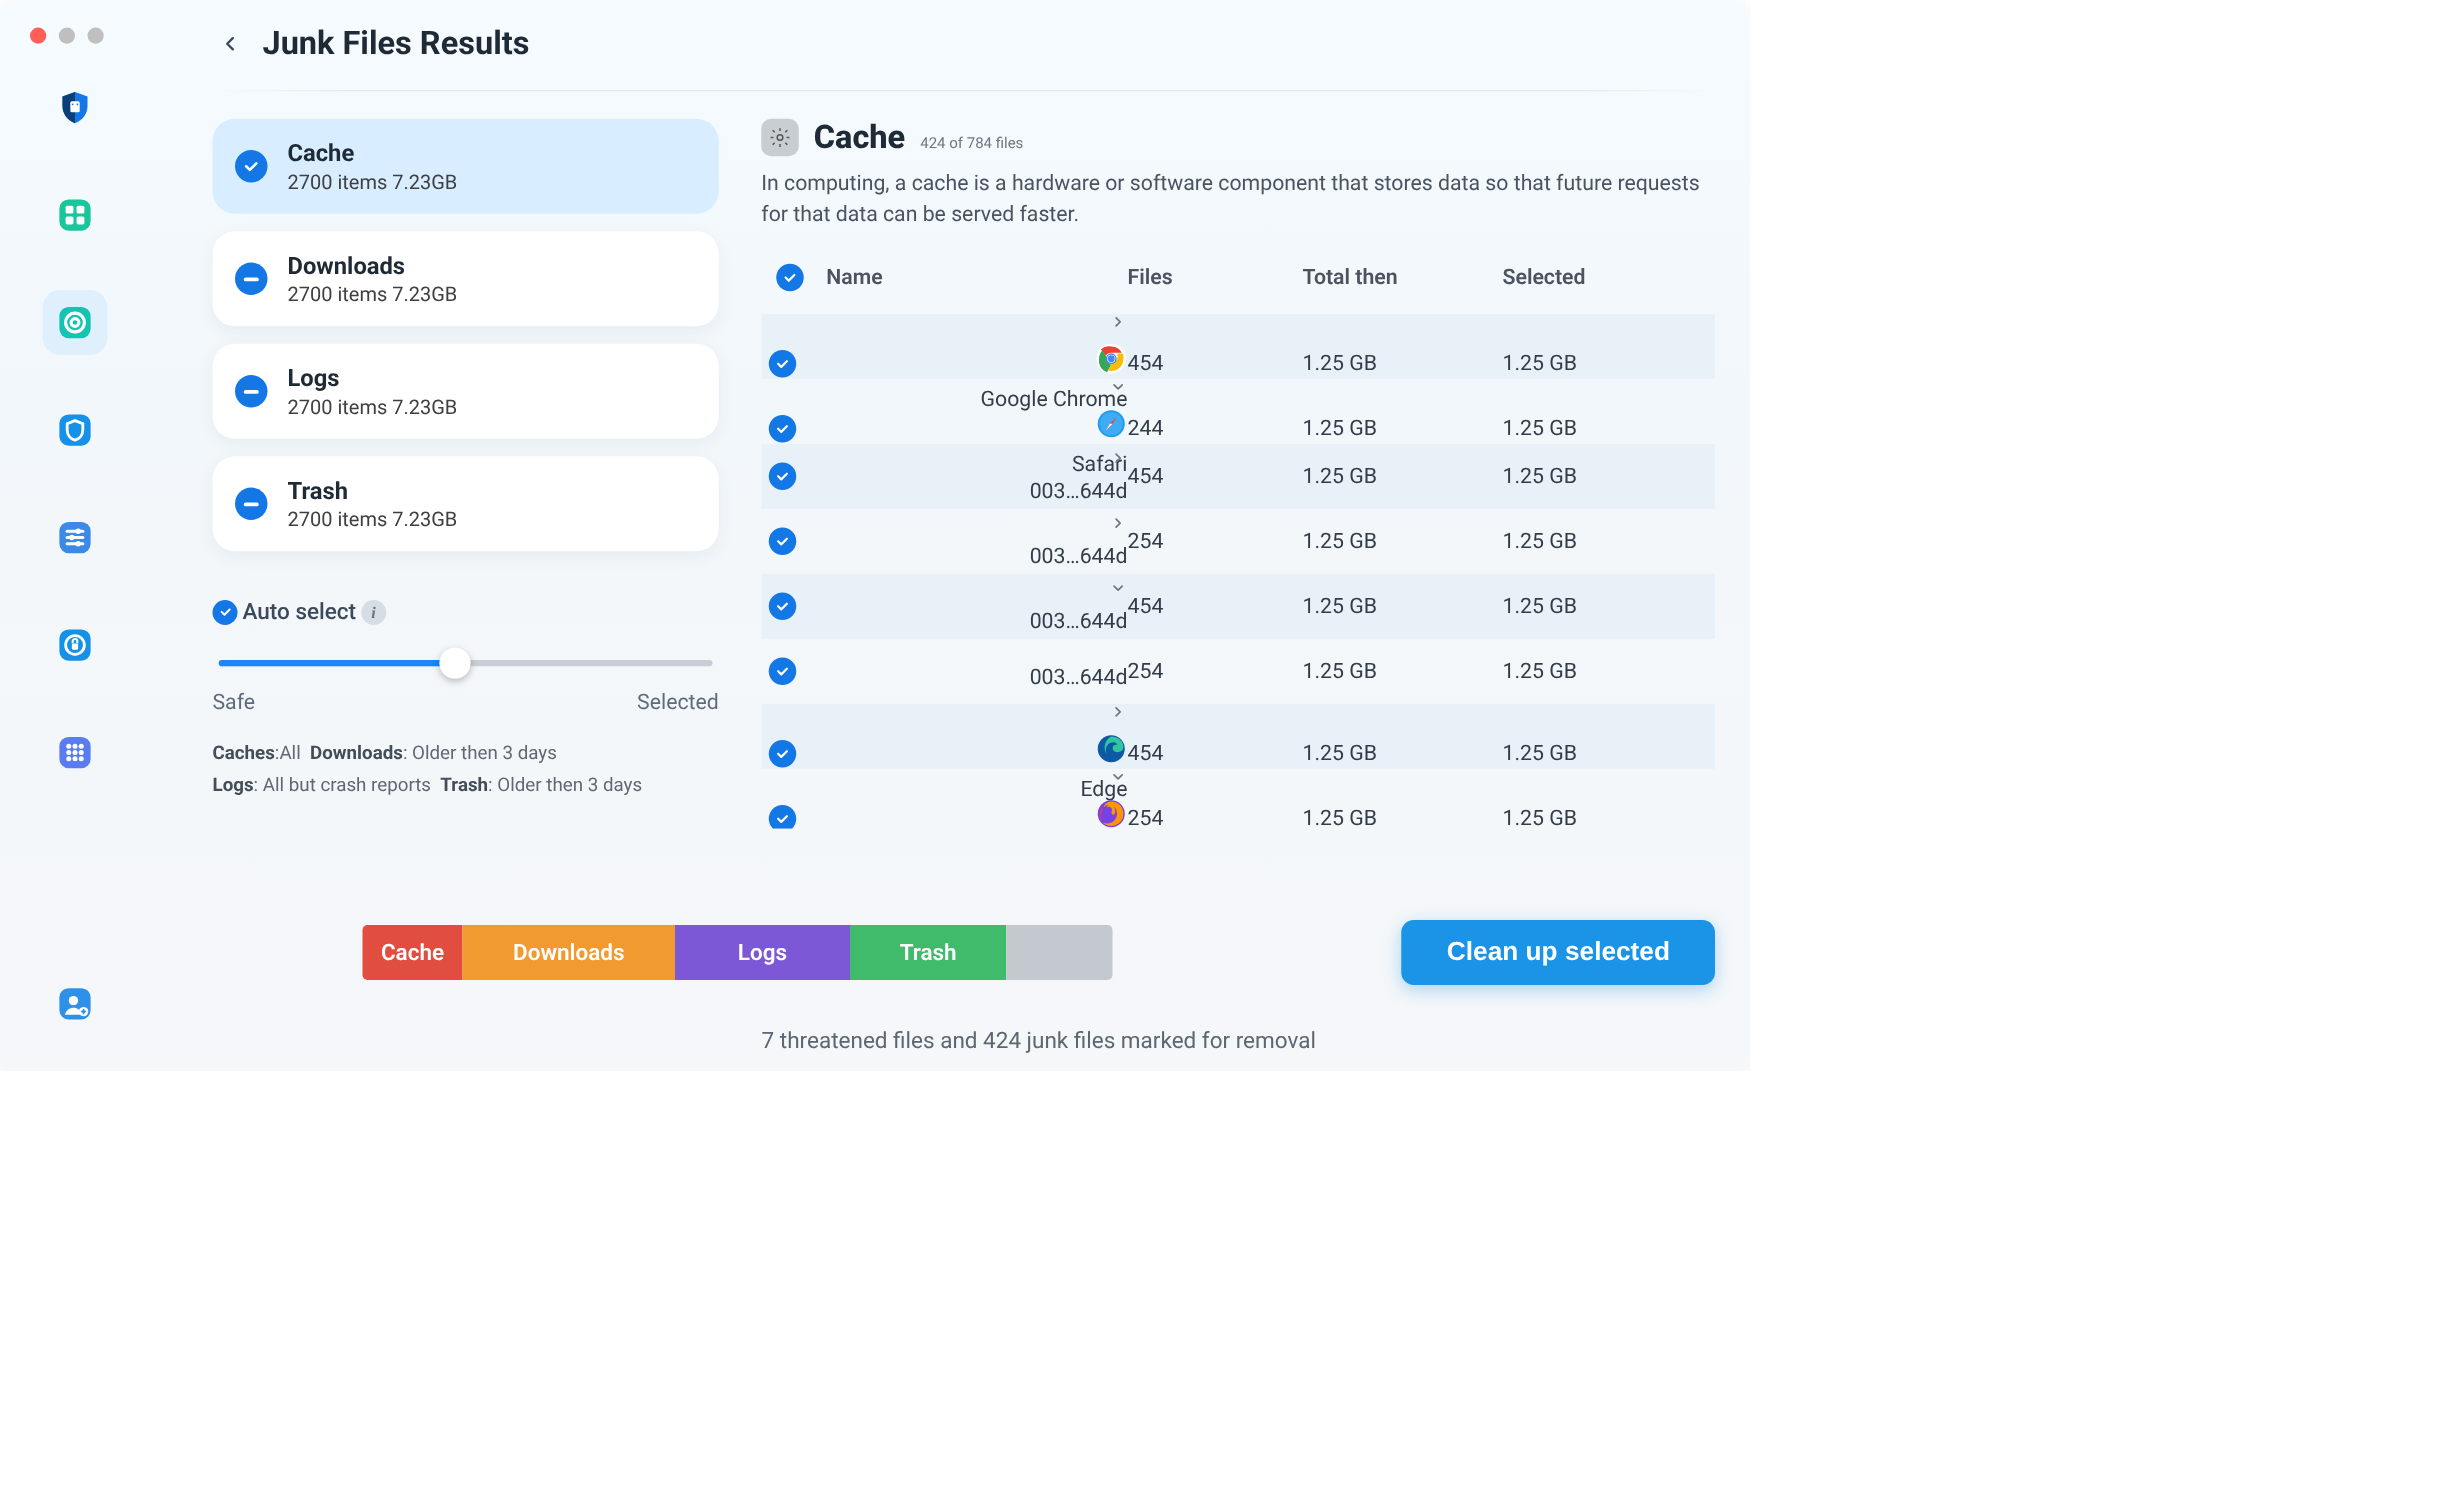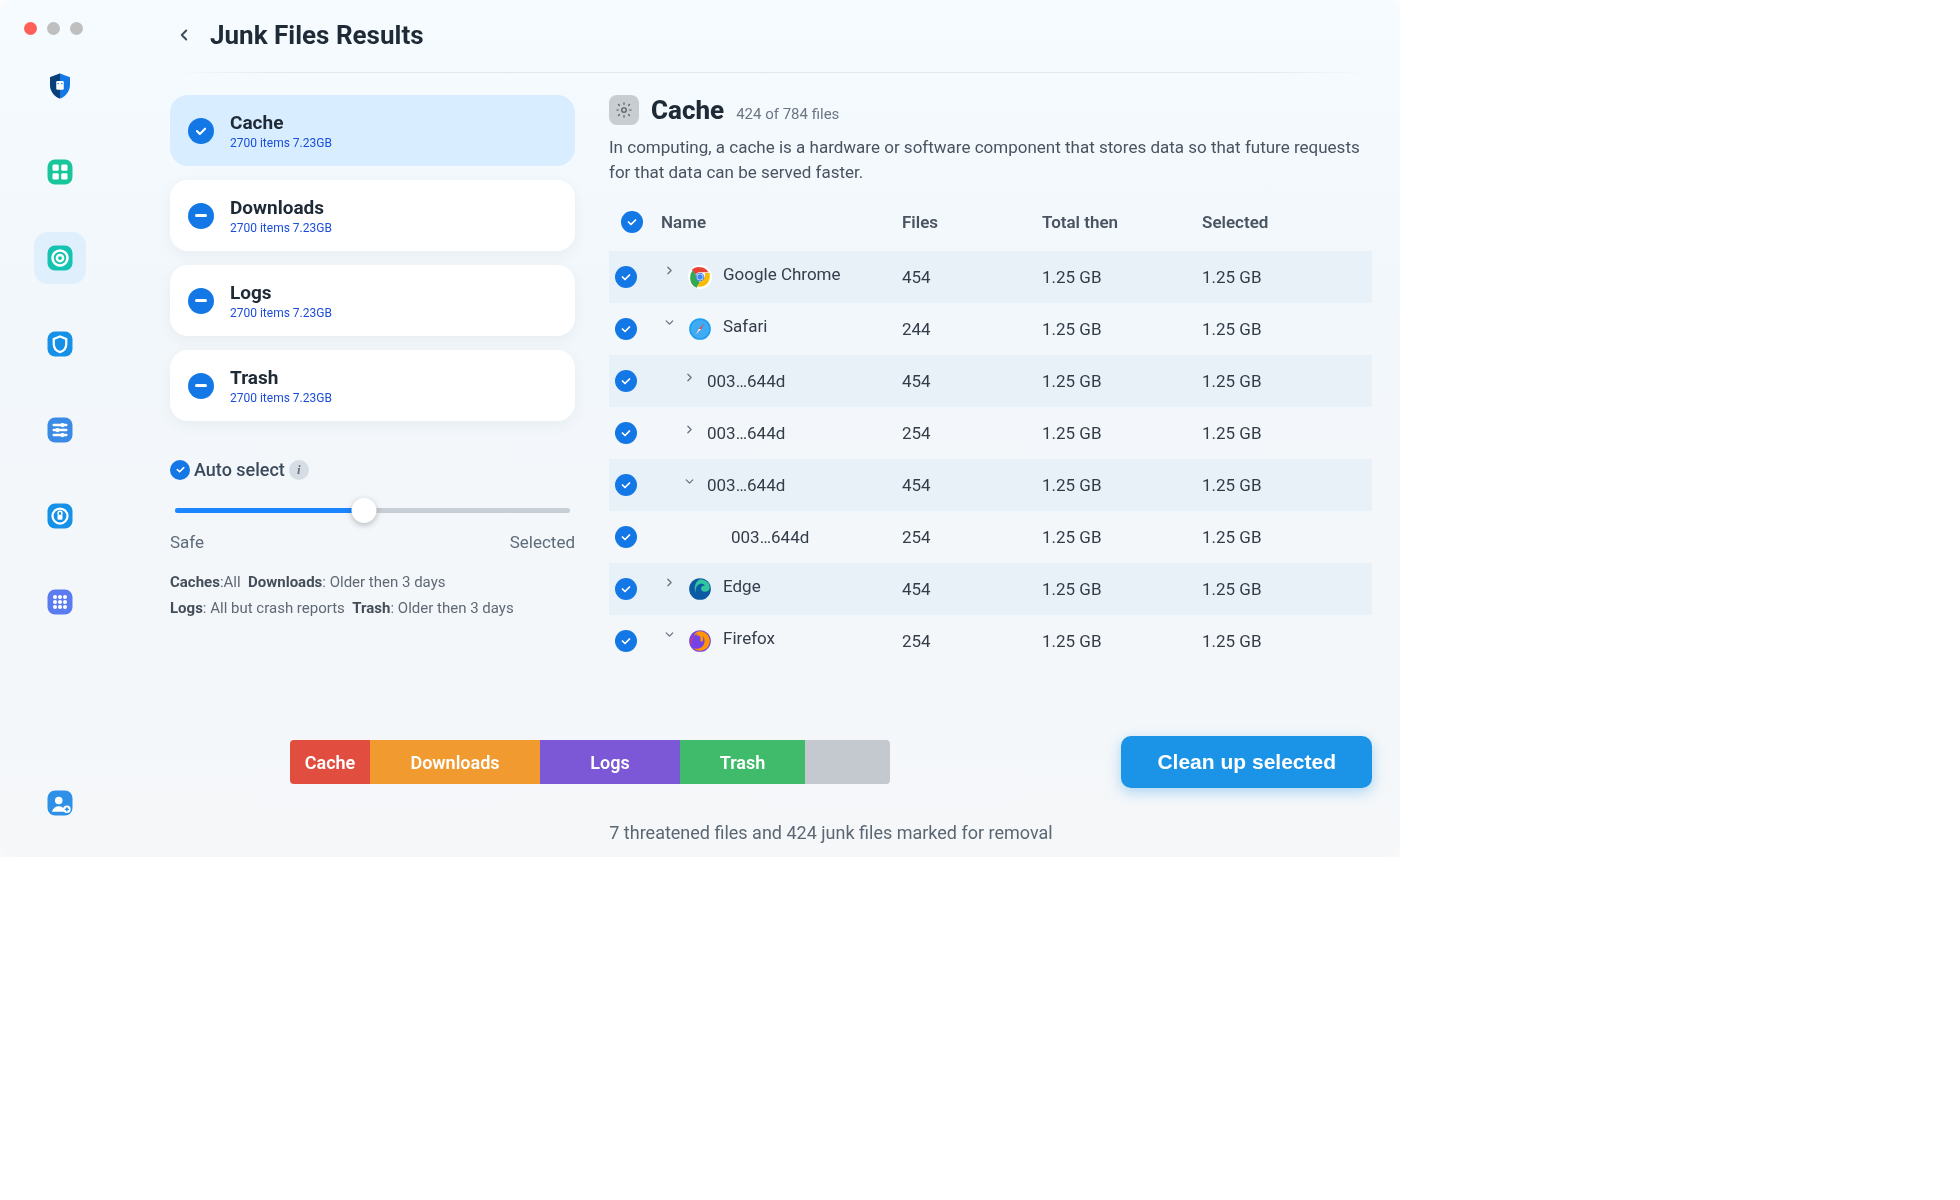--- a/index.html
+++ b/index.html
@@ -29,21 +29,21 @@
   .columns { display:flex; gap:34px; padding-left:50px; padding-top:22px; height: 590px; }
 
   
   .left-col { width:405px; display:flex; flex-direction:column; }
   .category { border-radius:18px; padding:16px 18px; margin-bottom:14px; display:flex; align-items:center; gap:16px; background:#fff; box-shadow:0 4px 14px rgba(42,62,88,.06); }
   .category.selected { background:#d8edff; box-shadow:none; }
   .cat-icon { width:26px; height:26px; border-radius:50%; background:#1477e6; display:flex; align-items:center; justify-content:center; flex:none; }
   .cat-icon.minus::after{ content:""; width:12px; height:3px; background:#fff; border-radius:2px; }
   .cat-icon.check svg { width:14px; height:14px; stroke:#fff; }
   .cat-text .cat-title{ font-weight:700; font-size:19px; color:#1f2a37; }
-  .cat-text .cat-sub{ font-size:12px; color:#1d4ed8; margin-top:2px;text-align:right; }
+  .cat-text .cat-sub{ font-size:16px; color:#404040; margin-top:2px;text-align:right; }
 
   .auto-row { display:flex; align-items:center; gap:4px; margin-top:24px; }
   .round-check { width:20px; height:20px; border-radius:50%; background:#1477e6; display:flex; align-items:center; justify-content:center; flex:none;}
   .round-check svg{ width:11px; height:11px; stroke:#fff;}
   .auto-label{ font-size:18px; color:#3a4a5c; font-weight:500;}
   .info-i{ width:20px;height:20px;border-radius:50%;background:#d6dde4; display:flex;align-items:center;justify-content:center;font-size:13px;font-weight:700;color:#68727d; font-style:italic; font-family:Georgia,serif;}
 
   .slider { position:relative; height:30px; margin-top:16px; }
   .track { position:absolute; top:12px; left:5px; right:5px; height:5px; background:#c7ced5; border-radius:3px;}
   .track-fill{ position:absolute; top:12px; left:5px; width:48%; height:5px; background:#1b86ff; border-radius:3px;}
@@ -52,30 +52,30 @@
 
   .policy { font-size:15px; color:#5f6874; margin-top:18px; line-height:1.7;}
   .policy b{ color:#444e5a; font-weight:700;}
 
   
   .right-col { flex:1; display:flex; flex-direction:column; min-width:0; }
   .section-head { display:flex; align-items:baseline; gap:12px; }
   .gear-badge{ width:30px;height:30px; border-radius:8px; background:#c8cdd2; display:flex; align-items:center; justify-content:center; align-self:center;}
   .gear-badge svg{width:18px;height:18px;stroke:#555;}
   .section-title{ font-size:26px; font-weight:800;}
-  .section-count{ font-size:15px; color:#6c7682;}
+  .section-count{ font-size:12px; color:#6c7682;}
   .section-desc{ font-size:17px; color:#4a5461; margin-top:10px; line-height:1.45; padding-right:10px;}
 
   .table { margin-top:18px; display:flex; flex-direction:column; overflow:hidden; flex:1; min-height:0;gap:10px;}
   .thead, .trow { display:grid; grid-template-columns: 46px 1fr 140px 160px 160px; align-items:center; padding: 0 10px 0 6px; }
   .thead { height:44px; color:#4a5461; font-weight:600; font-size:17px; }
   .tbody { overflow:hidden; }
   .trow { height:52px; font-size:17px; color:#333d49; }
   .trow.shade { background:#e9f1f8; }
-  .name-cell{ display:flex; align-items:flex-start; gap:10px; min-width:0;}
+  .name-cell{ display:flex; align-items:flex-end; gap:10px; min-width:0;flex-direction:column;}
   .chev{ width:16px; display:flex; justify-content:center; color:#6b7683;}
   .app-ico{ width:26px;height:26px; flex:none;}
   .indent-1 .name-cell{ padding-left:20px;}
   .indent-2 .name-cell{ padding-left:44px;}
   .r-check{ width:22px;height:22px;border-radius:50%;background:#1477e6;display:flex;align-items:center;justify-content:center;}
   .r-check svg{width:12px;height:12px;stroke:#fff;}
 
   
   .footer { position:absolute; left:170px; right:28px; bottom:14px; }
   .bars-row{ display:flex; align-items:center; }

